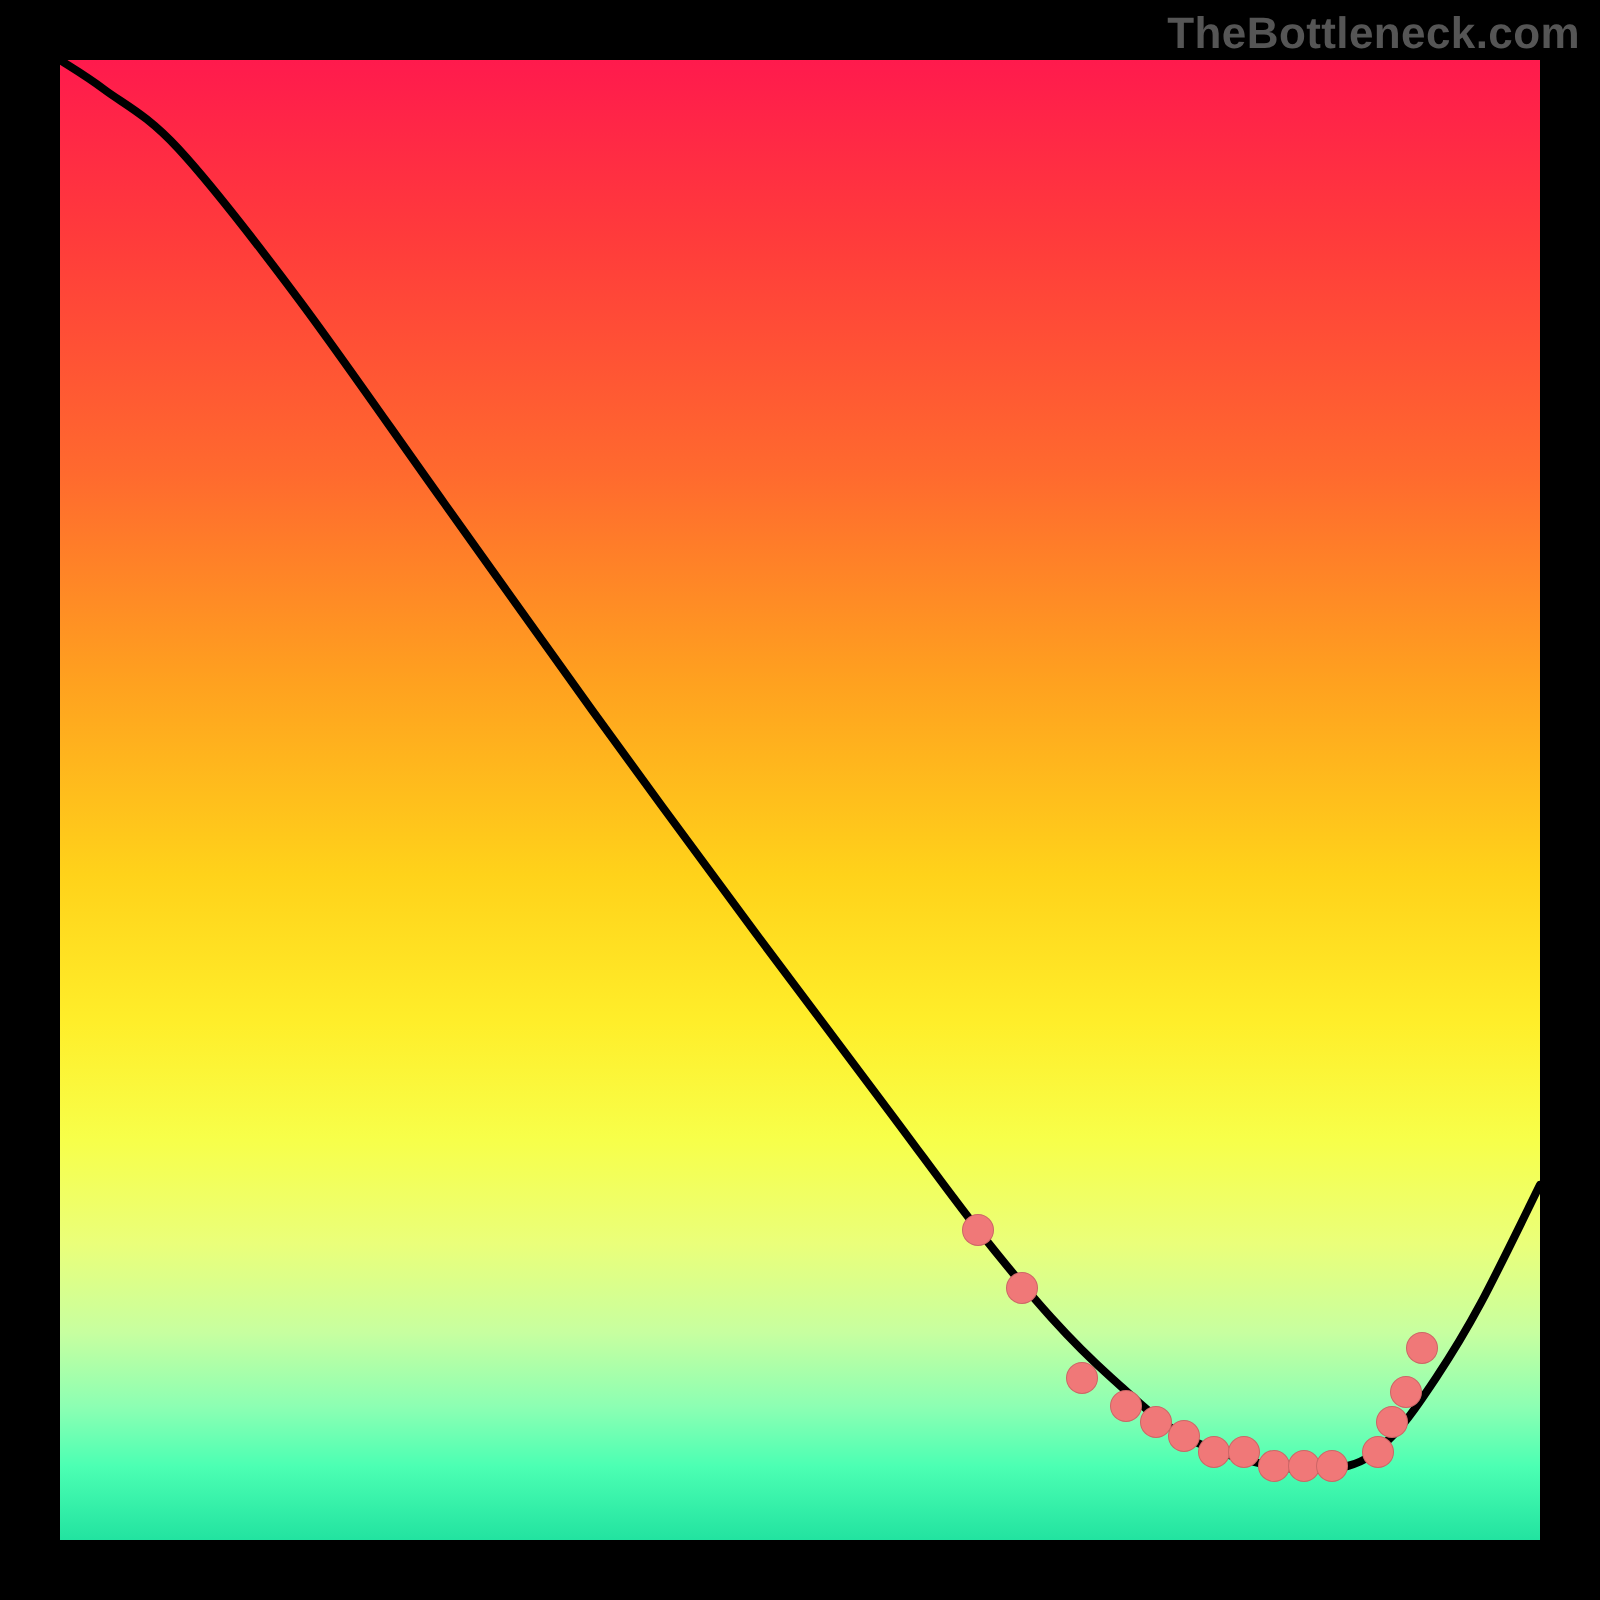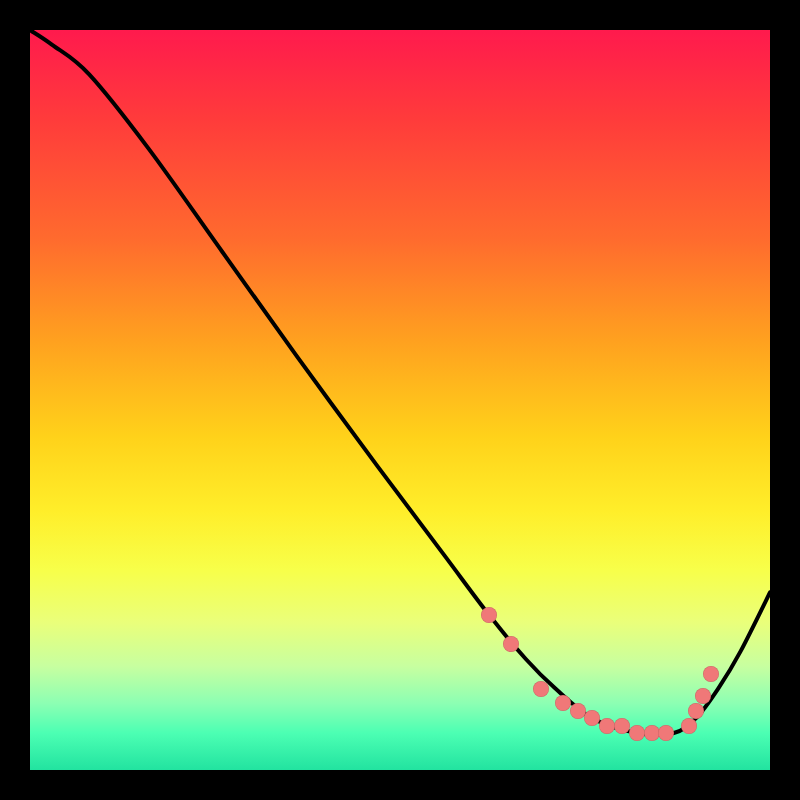--- a/index.html
+++ b/index.html
@@ -66,20 +66,21 @@
     background: #f07878;
     box-shadow: 0 0 0 0.5px rgba(0,0,0,0.15) inset;
     z-index: 4;
   }
 </style>
 </head>
 <body>
 
 <div class="frame">
 
+  <div class="watermark">TheBottleneck.com</div>
 
   <div class="plot">
 
     <svg class="curve" viewBox="0 0 740 740" preserveAspectRatio="none">
       <path id="curve-path" fill="none" stroke="#000000" stroke-width="4" stroke-linecap="round" stroke-linejoin="round" d="M 0.0 0.0 C 3.7 2.5, 12.3 7.4, 22.2 14.8 C 32.1 22.2, 43.2 27.1, 59.2 44.4 C 75.2 61.7, 96.2 88.8, 118.4 118.4 C 140.6 148.0, 167.7 187.5, 192.4 222.0 C 217.1 256.5, 240.5 289.8, 266.4 325.6 C 292.3 361.4, 323.1 403.3, 347.8 436.6 C 372.5 469.9, 395.9 500.7, 414.4 525.4 C 432.9 550.1, 445.2 567.3, 458.8 584.6 C 472.4 601.9, 484.7 616.7, 495.8 629.0 C 506.9 641.3, 514.3 648.7, 525.4 658.6 C 536.5 668.5, 548.8 680.8, 562.4 688.2 C 576.0 695.6, 593.2 700.5, 606.8 703.0 C 620.4 705.5, 633.9 705.5, 643.8 703.0 C 653.7 700.5, 658.6 695.6, 666.0 688.2 C 673.4 680.8, 680.8 669.7, 688.2 658.6 C 695.6 647.5, 701.8 637.6, 710.4 621.6 C 719.0 605.6, 735.1 572.3, 740.0 562.4"></path>
     </svg>
 
     <div id="markers-layer">
         <div class="marker" style="left: 458.8px; top: 584.6px; background: rgb(240, 120, 120);"></div>
         <div class="marker" style="left: 481px; top: 614.2px; background: rgb(240, 120, 120);"></div>

